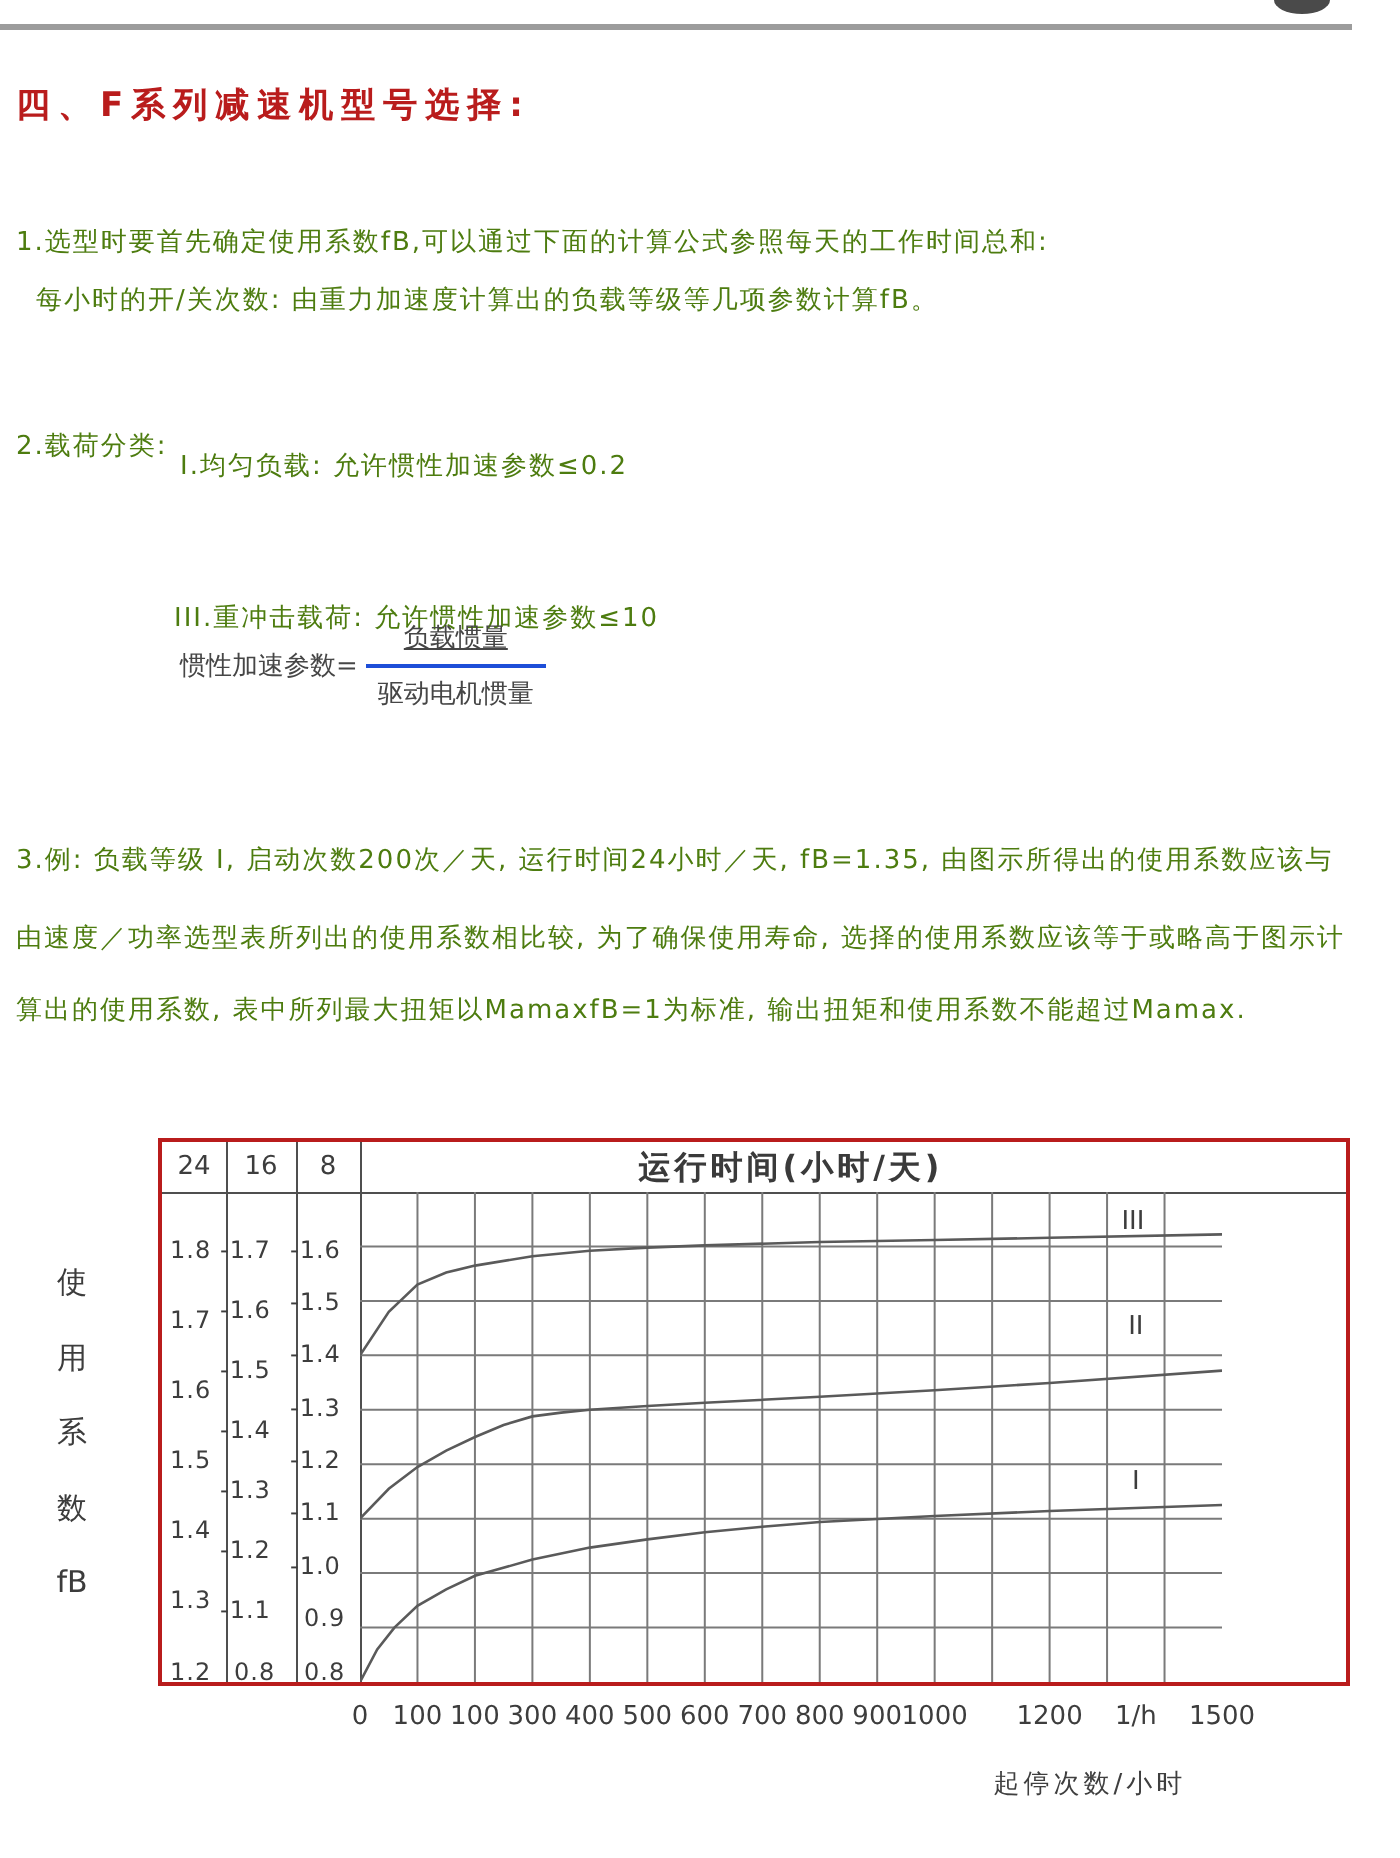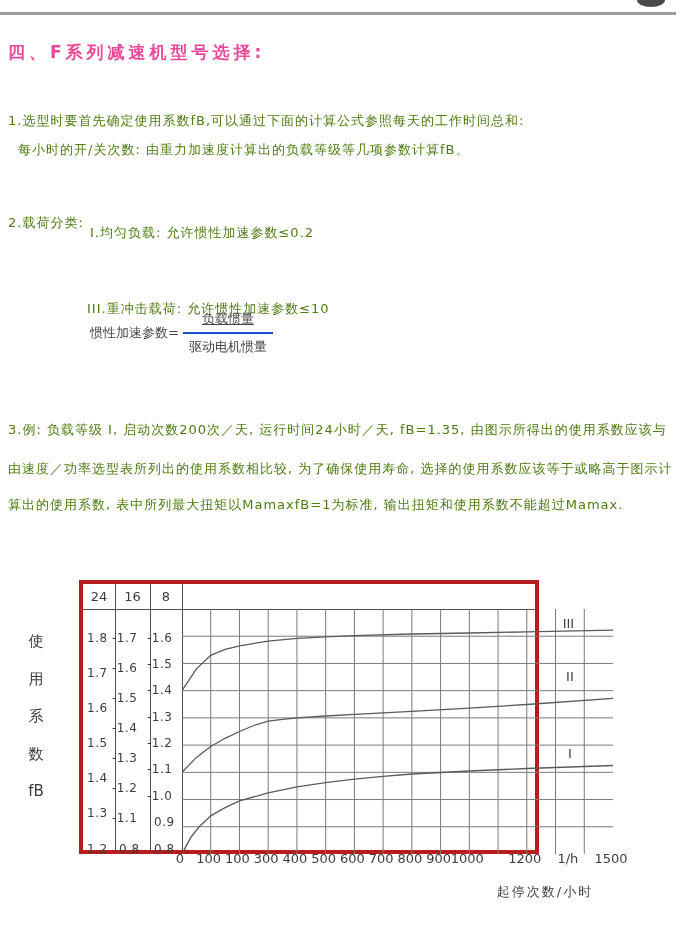--- a/index.html
+++ b/index.html
@@ -1,29 +1,29 @@
 <!DOCTYPE html>
 <html><head>
 <meta charset="utf-8">
 <style>
   html,body{margin:0;padding:0;}
   body{background:#e8e8e8;font-family:"DejaVu Sans","Liberation Sans",sans-serif;}
   .page{position:relative;width:700px;height:929px;background:#ffffff;margin:0 auto;overflow:hidden;color:#414141;}
   .rule{position:absolute;left:0;top:12px;width:676px;height:3px;background:#9c9c9c;}
   .blob{position:absolute;left:637px;top:0;width:28px;height:7px;background:#4a4a4a;border-radius:0 0 14px 14px / 0 0 7px 7px;}
-  .doc-title{position:absolute;left:8px;top:30px;font-size:17px;font-weight:bold;letter-spacing:4px;color:#ec4899;}
+  .doc-title{position:absolute;left:8px;top:30px;font-size:17px;font-weight:bold;letter-spacing:4px;color:#b91c1c;}
   .body-text{position:absolute;font-size:13px;letter-spacing:1px;color:#4d7c0f;white-space:nowrap;}
   .formula{position:absolute;left:90px;top:310px;display:flex;align-items:center;font-size:13px;color:#464646;}
   .frac{display:inline-block;text-align:center;margin-left:4px;}
   .frac .num{display:block;padding:0 14px 4px 14px;border-bottom:2px solid #1d4ed8;text-decoration:underline;}
   .frac .den{display:block;padding:4px 6px 0 6px;}
   
   .chart{position:absolute;left:0;top:560px;width:700px;height:369px;}
   .ylabel-char{position:absolute;left:24px;width:24px;text-align:center;font-size:15px;color:#3c3c3c;}
-  .tbl{position:absolute;left:79px;top:9px;width:460px;height:274px;border:4px solid #b91c1c;box-sizing:border-box;margin-top:11px;}
+  .tbl{position:absolute;left:79px;top:9px;width:596px;height:274px;border:2px solid #b91c1c;box-sizing:border-box;}
   .vline{position:absolute;top:0;width:1px;height:100%;background:#4f4f4f;}
   .hline{position:absolute;left:0;width:100%;height:1px;background:#4f4f4f;}
   .hdr-cell{position:absolute;top:0;height:25px;line-height:25px;text-align:center;font-size:13px;color:#3d3d3d;}
   .chart-title{position:absolute;top:0;height:25px;line-height:25px;text-align:center;font-size:16px;font-weight:bold;letter-spacing:2px;color:#3a3a3a;}
   .tick{position:absolute;height:15px;line-height:15px;font-size:12px;letter-spacing:0.5px;color:#3d3d3d;white-space:nowrap;}
   .plot-svg{position:absolute;left:99px;top:25px;}
   .xtick{position:absolute;transform:translateX(-50%);font-size:13px;color:#3d3d3d;white-space:nowrap;}
   .xaxis-title{position:absolute;left:545px;top:323px;transform:translateX(-50%);font-size:13px;letter-spacing:2px;color:#3f3f3f;white-space:nowrap;}
 </style>
 </head>
@@ -57,20 +57,21 @@
 
   <div class="chart" id="chart">
     <div class="tbl" id="chart-table">
         <div class="vline" style="left: 32px;"></div>
         <div class="vline" style="left: 67px;"></div>
         <div class="vline" style="left: 99px;"></div>
         <div class="hline" style="top: 25px;"></div>
         <div class="hdr-cell" style="left: 0px; width: 32px;">24</div>
         <div class="hdr-cell" style="left: 32px; width: 35px;">16</div>
         <div class="hdr-cell" style="left: 67px; width: 32px;">8</div>
+        <div class="chart-title" style="left: 99px; width: 431px;">运行时间(小时/天)</div>
         <div class="tick" style="top: 46.7222px; left: 4px;">1.8</div>
         <div class="tick" style="top: 81.8519px; left: 4px;">1.7</div>
         <div class="tick" style="top: 116.981px; left: 4px;">1.6</div>
         <div class="tick" style="top: 152.111px; left: 4px;">1.5</div>
         <div class="tick" style="top: 187.241px; left: 4px;">1.4</div>
         <div class="tick" style="top: 222.37px; left: 4px;">1.3</div>
         <div class="tick" style="top: 257.5px; left: 4px;">1.2</div>
         <div class="tick" style="top: 46.7222px; left: 29px;">-1.7</div>
         <div class="tick" style="top: 76.8333px; left: 29px;">-1.6</div>
         <div class="tick" style="top: 106.944px; left: 29px;">-1.5</div>

